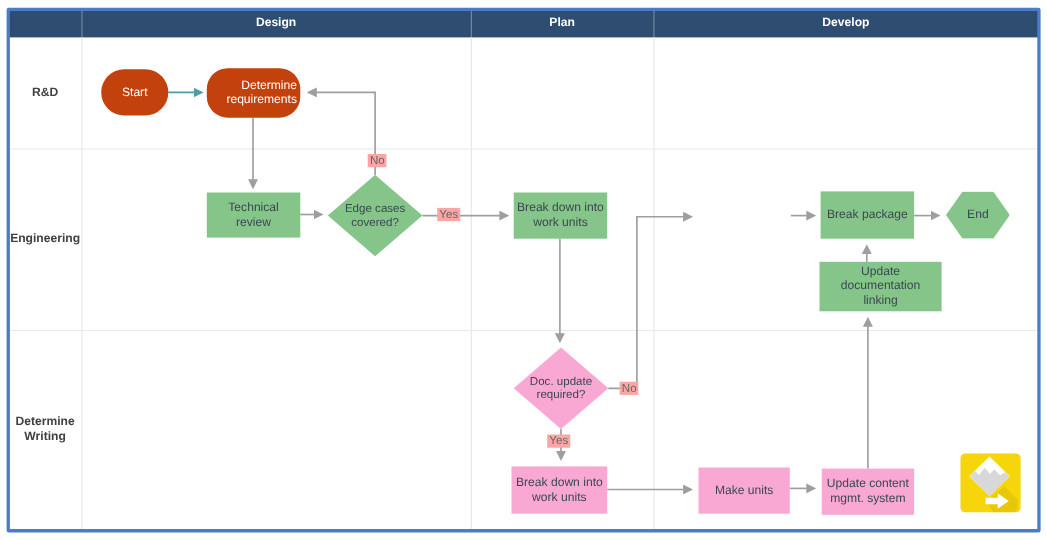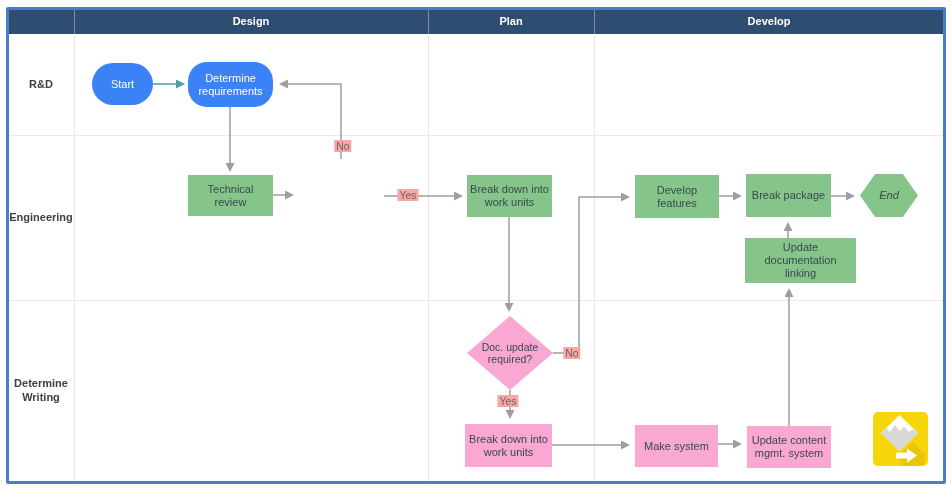--- a/index.html
+++ b/index.html
@@ -22,29 +22,29 @@
   .col-line{position:absolute;top:34px;height:447px;width:1px;background:#e6e6e6;}
   .row-line{position:absolute;left:8px;width:936px;height:1px;background:#e9e9e9;}
   .lane-label{
     position:absolute;left:8px;width:66px;display:flex;align-items:center;justify-content:center;
     text-align:center;font-size:11px;font-weight:bold;color:#404040;line-height:1.25;
   }
   .node{
     position:absolute;display:flex;align-items:center;justify-content:center;text-align:center;
     font-size:11px;line-height:1.18;padding:2px 3px;box-sizing:border-box;
   }
-  .teal{background:#3b82f6;color:#ffffff;}
+  .teal{background:#c2410c;color:#ffffff;text-align:right;}
   .mgreen{background:#85C58A;color:#3A4850;}
   .lgreen{background:#f9a8d4;color:#3A4850;}
   .stadium{border-radius:22px;}
   .diamond{
     clip-path:polygon(50% 0%,100% 50%,50% 100%,0% 50%);
     font-size:10.5px;padding:0 13px;
   }
-  .hex{clip-path:polygon(26% 0%,74% 0%,100% 50%,74% 100%,26% 100%,0% 50%);font-style:italic;}
+  .hex{clip-path:polygon(26% 0%,74% 0%,100% 50%,74% 100%,26% 100%,0% 50%);}
   .edge-label{
     position:absolute;transform:translate(-50%,-50%);background:#fca5a5;color:#666666;
     font-size:10.5px;padding:0 2px;white-space:nowrap;
   }
   svg.wires{position:absolute;left:0;top:0;pointer-events:none;}
   .logo{position:absolute;left:873px;top:412px;width:55px;height:54px;cursor:pointer;}
 </style>
 </head>
 <body>
 
@@ -91,28 +91,28 @@
       <path d="M788,238 V224" marker-end="url(#ag)"></path>
       <path d="M789,426 V290" marker-end="url(#ag)"></path>
       <path d="M552,445 H628" marker-end="url(#ag)"></path>
       <path d="M718,444 H740" marker-end="url(#ag)"></path>
     </g>
   </svg>
 
   <div class="node teal stadium" style="left:92px;top:63px;width:61px;height:42px;">Start</div>
   <div class="node teal" style="left:188px;top:62px;width:85px;height:45px;border-radius:19px;">Determine requirements</div>
   <div class="node mgreen" style="left:188px;top:175px;width:85px;height:41px;">Technical review</div>
+  <div class="node mgreen diamond" style="left:298px;top:159px;width:86px;height:74px;">Edge cases covered?</div>
   <div class="node mgreen" style="left:467px;top:175px;width:85px;height:42px;">Break down into work units</div>
-  <div class="node mgreen" style="left:635px;top:175px;width:84px;height:43px;">Develop features</div>
   <div class="node mgreen" style="left:746px;top:174px;width:85px;height:43px;">Break package</div>
   <div class="node mgreen hex" style="left:860px;top:174px;width:58px;height:43px;">End</div>
   <div class="node mgreen" style="left:745px;top:238px;width:111px;height:45px;">Update documentation linking</div>
   <div class="node lgreen diamond" style="left:467px;top:316px;width:86px;height:74px;">Doc. update required?</div>
   <div class="node lgreen" style="left:465px;top:424px;width:87px;height:43px;">Break down into work units</div>
-  <div class="node lgreen" style="left:635px;top:425px;width:83px;height:42px;">Make system</div>
+  <div class="node lgreen" style="left:635px;top:425px;width:83px;height:42px;">Make units</div>
   <div class="node lgreen" style="left:747px;top:426px;width:84px;height:42px;">Update content mgmt. system</div>
 
   <span class="edge-label" style="left:343px;top:146px;">No</span>
   <span class="edge-label" style="left:408px;top:195px;">Yes</span>
   <span class="edge-label" style="left:572px;top:353px;">No</span>
   <span class="edge-label" style="left:508px;top:401px;">Yes</span>
 
   <div class="logo">
     <svg width="55" height="54" viewBox="0 0 55 54">
       <rect x="0" y="0" width="55" height="54" rx="5" fill="#F6D50A"></rect>

